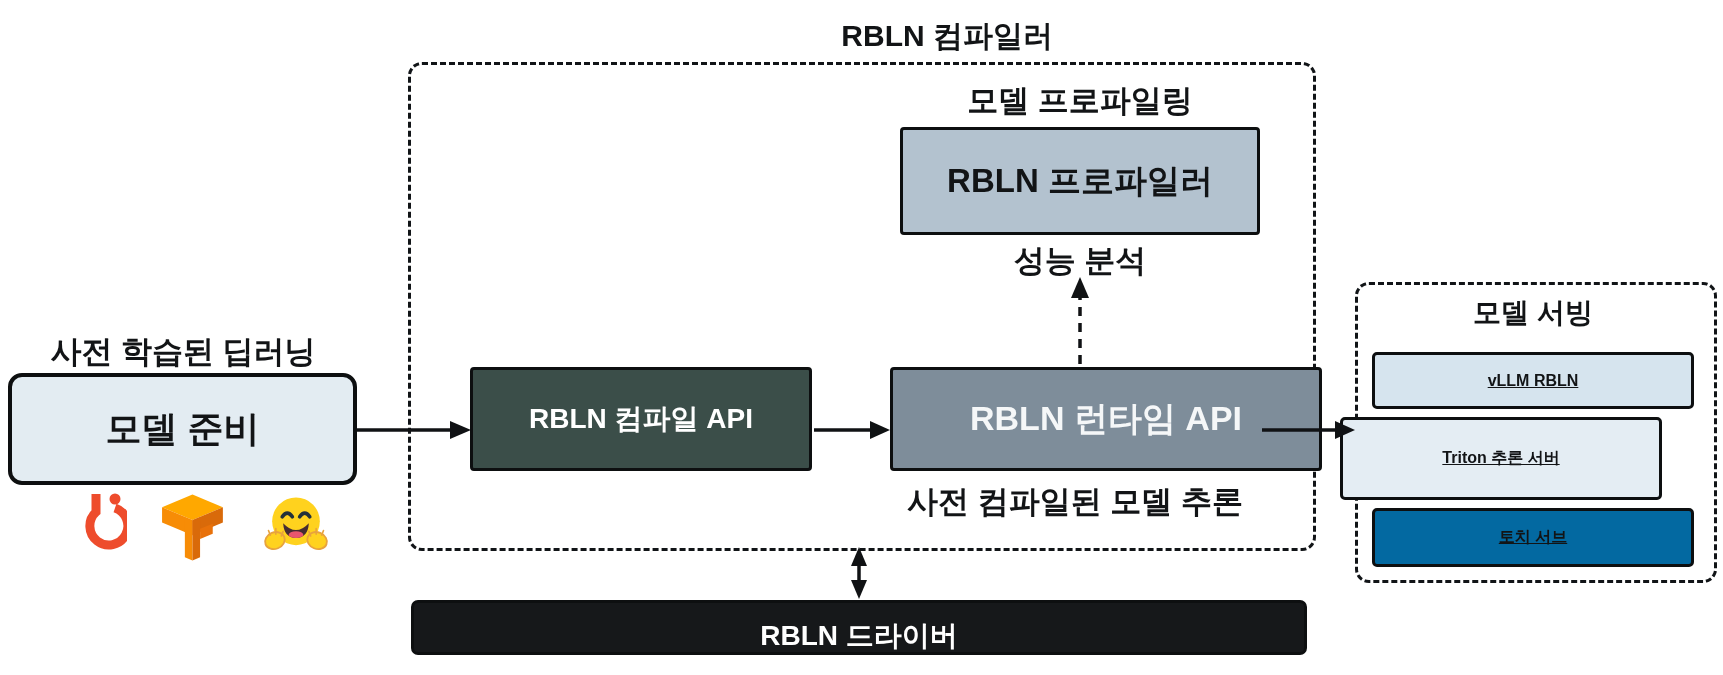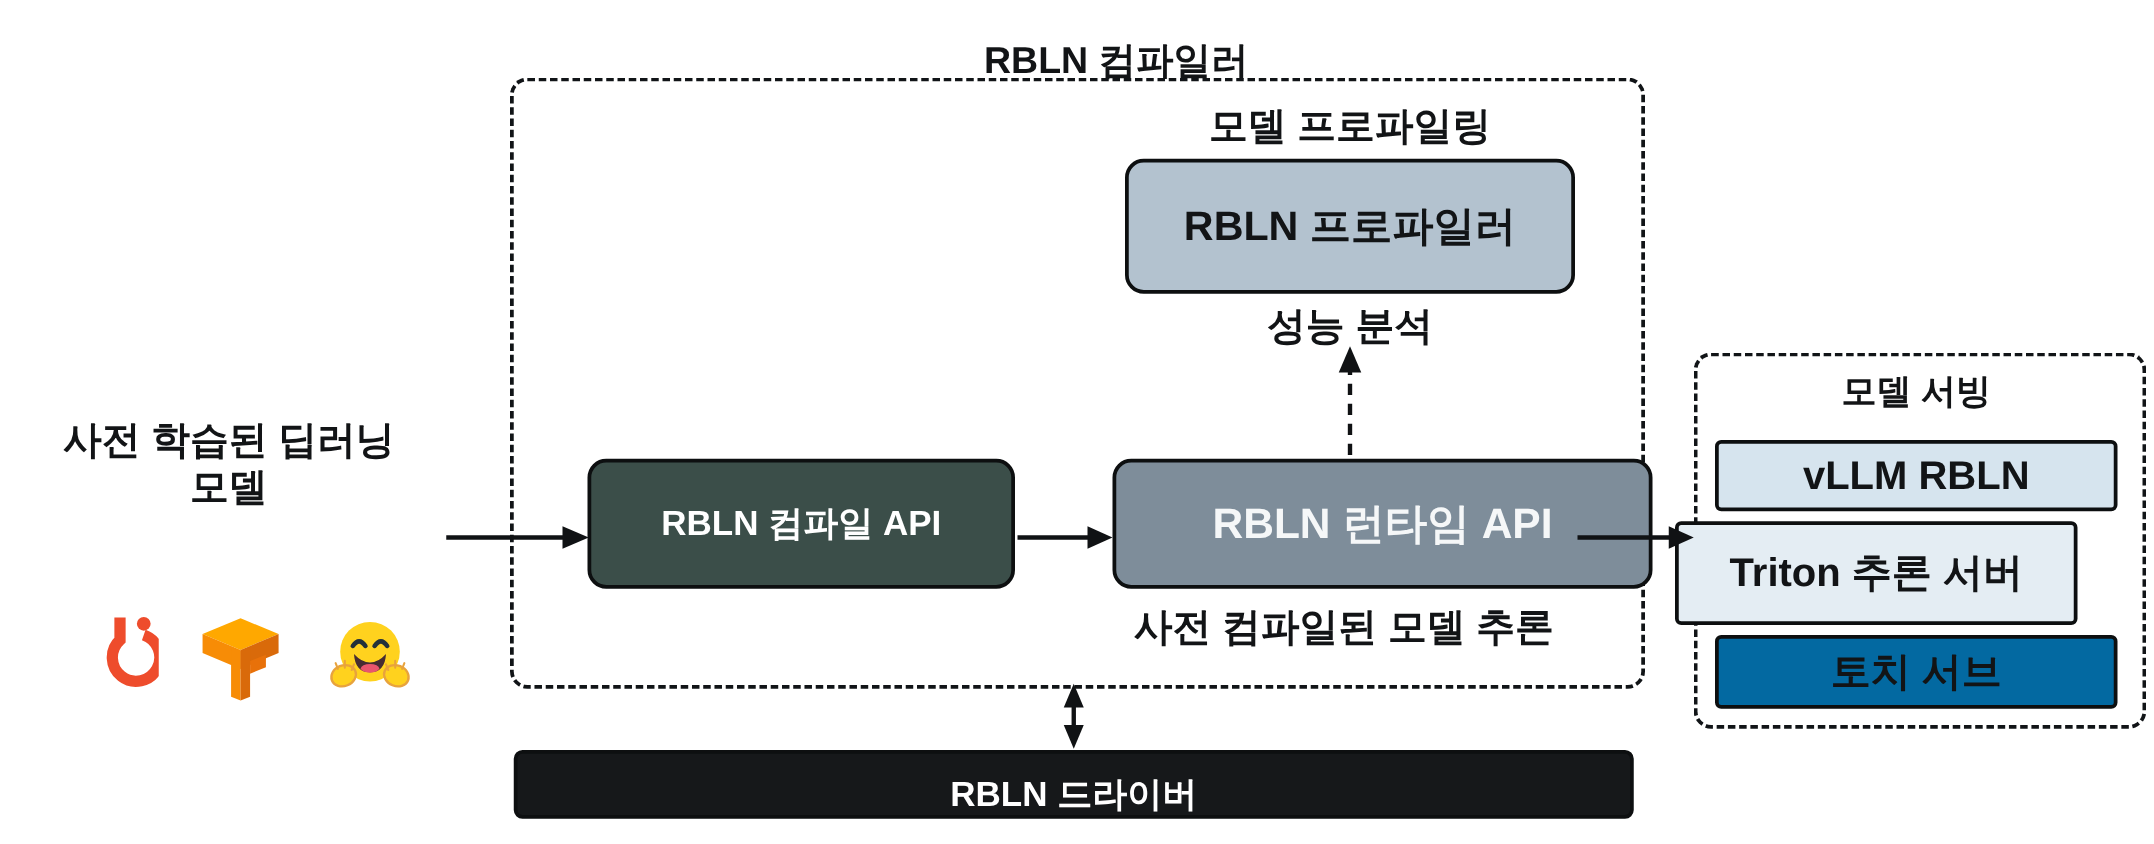--- a/index.html
+++ b/index.html
@@ -4,32 +4,32 @@
 <style>
   html,body{margin:0;padding:0;background:#ffffff;}
   .canvas{
     position:relative;width:1723px;height:675px;background:#ffffff;overflow:hidden;
     font-family:"Liberation Sans","DejaVu Sans",sans-serif;color:#121416;
   }
   .abs{position:absolute;}
   .caption{font-weight:700;font-size:31px;text-align:center;white-space:pre-line;line-height:1.22;}
   .diagram-title{font-weight:800;font-size:30px;text-align:center;}
   .dashed-box{border:3px dashed #111417;border-radius:14px;background:transparent;}
-  .node{border:3px solid #0d0f10;border-radius:15px;display:flex;align-items:center;justify-content:center;box-sizing:border-box;}
+  .node{border:3px solid #0d0f10;border-radius:4px;display:flex;align-items:center;justify-content:center;box-sizing:border-box;}
   .node-text{font-weight:800;}
-  .serving-item{border:3px solid #0d0f10;border-radius:5px;display:flex;align-items:center;justify-content:center;box-sizing:border-box;font-weight:800;font-size:32px;}
+  .serving-item{border:3px solid #0d0f10;border-radius:5px;display:flex;align-items:center;justify-content:center;box-sizing:border-box;font-weight:800;font-size:16px;text-decoration:underline;}
   .arrow-layer{position:absolute;left:0;top:0;width:1723px;height:675px;pointer-events:none;}
   .icon-row{display:flex;align-items:center;gap:26px;}
 </style>
 </head>
 <body>
 
 <div class="canvas">
 
-  <div class="abs diagram-title" style="left:733px;top:28px;width:320px;">RBLN 컴파일러</div>
+  <div class="abs diagram-title" style="left:733px;top:16px;width:320px;text-align:right;">RBLN 컴파일러</div>
 
   <div class="abs dashed-box" style="left:408px;top:62px;width:902px;height:483px;"></div>
 
   <div class="abs caption" style="left:930px;top:82px;width:300px;">모델 프로파일링</div>
 
   <div class="abs node" style="left:900px;top:127px;width:360px;height:108px;background:#b3c2cf;">
     <span class="node-text" style="font-size:33px;">RBLN 프로파일러</span>
   </div>
 
   <div class="abs caption" style="left:955px;top:242px;width:250px;">성능 분석</div>
@@ -40,20 +40,23 @@
   </div>
 
   <div class="abs node" style="left:890px;top:367px;width:432px;height:104px;background:#7e8d9a;">
     <span class="node-text" style="font-size:34px;color:#f5f7f8;">RBLN 런타임 API</span>
   </div>
 
   <div class="abs caption" style="left:33px;top:333px;width:300px;">사전 학습된 딥러닝 모델</div>
 
   <div class="abs caption" style="left:875px;top:483px;width:400px;">사전 컴파일된 모델 추론</div>
 
+  <div class="abs node" style="left:8px;top:373px;width:349px;height:112px;background:#e3ecf2;border-width:4px;border-radius:14px;">
+    <span class="node-text" style="font-size:36px;">모델 준비</span>
+  </div>
 
   <div class="abs icon-row" style="left:75px;top:487px;">
 
     <span style="display:inline-block;width:52px;height:70px;">
       <svg width="52" height="70" viewBox="0 0 52 70">
         <path d="M21 4 L21 22 A 19 19 0 1 0 40 18" fill="none" stroke="#ee4c2c" stroke-width="9"></path>
         <circle cx="40" cy="9" r="5.5" fill="#ee4c2c"></circle>
       </svg>
     </span>
 

